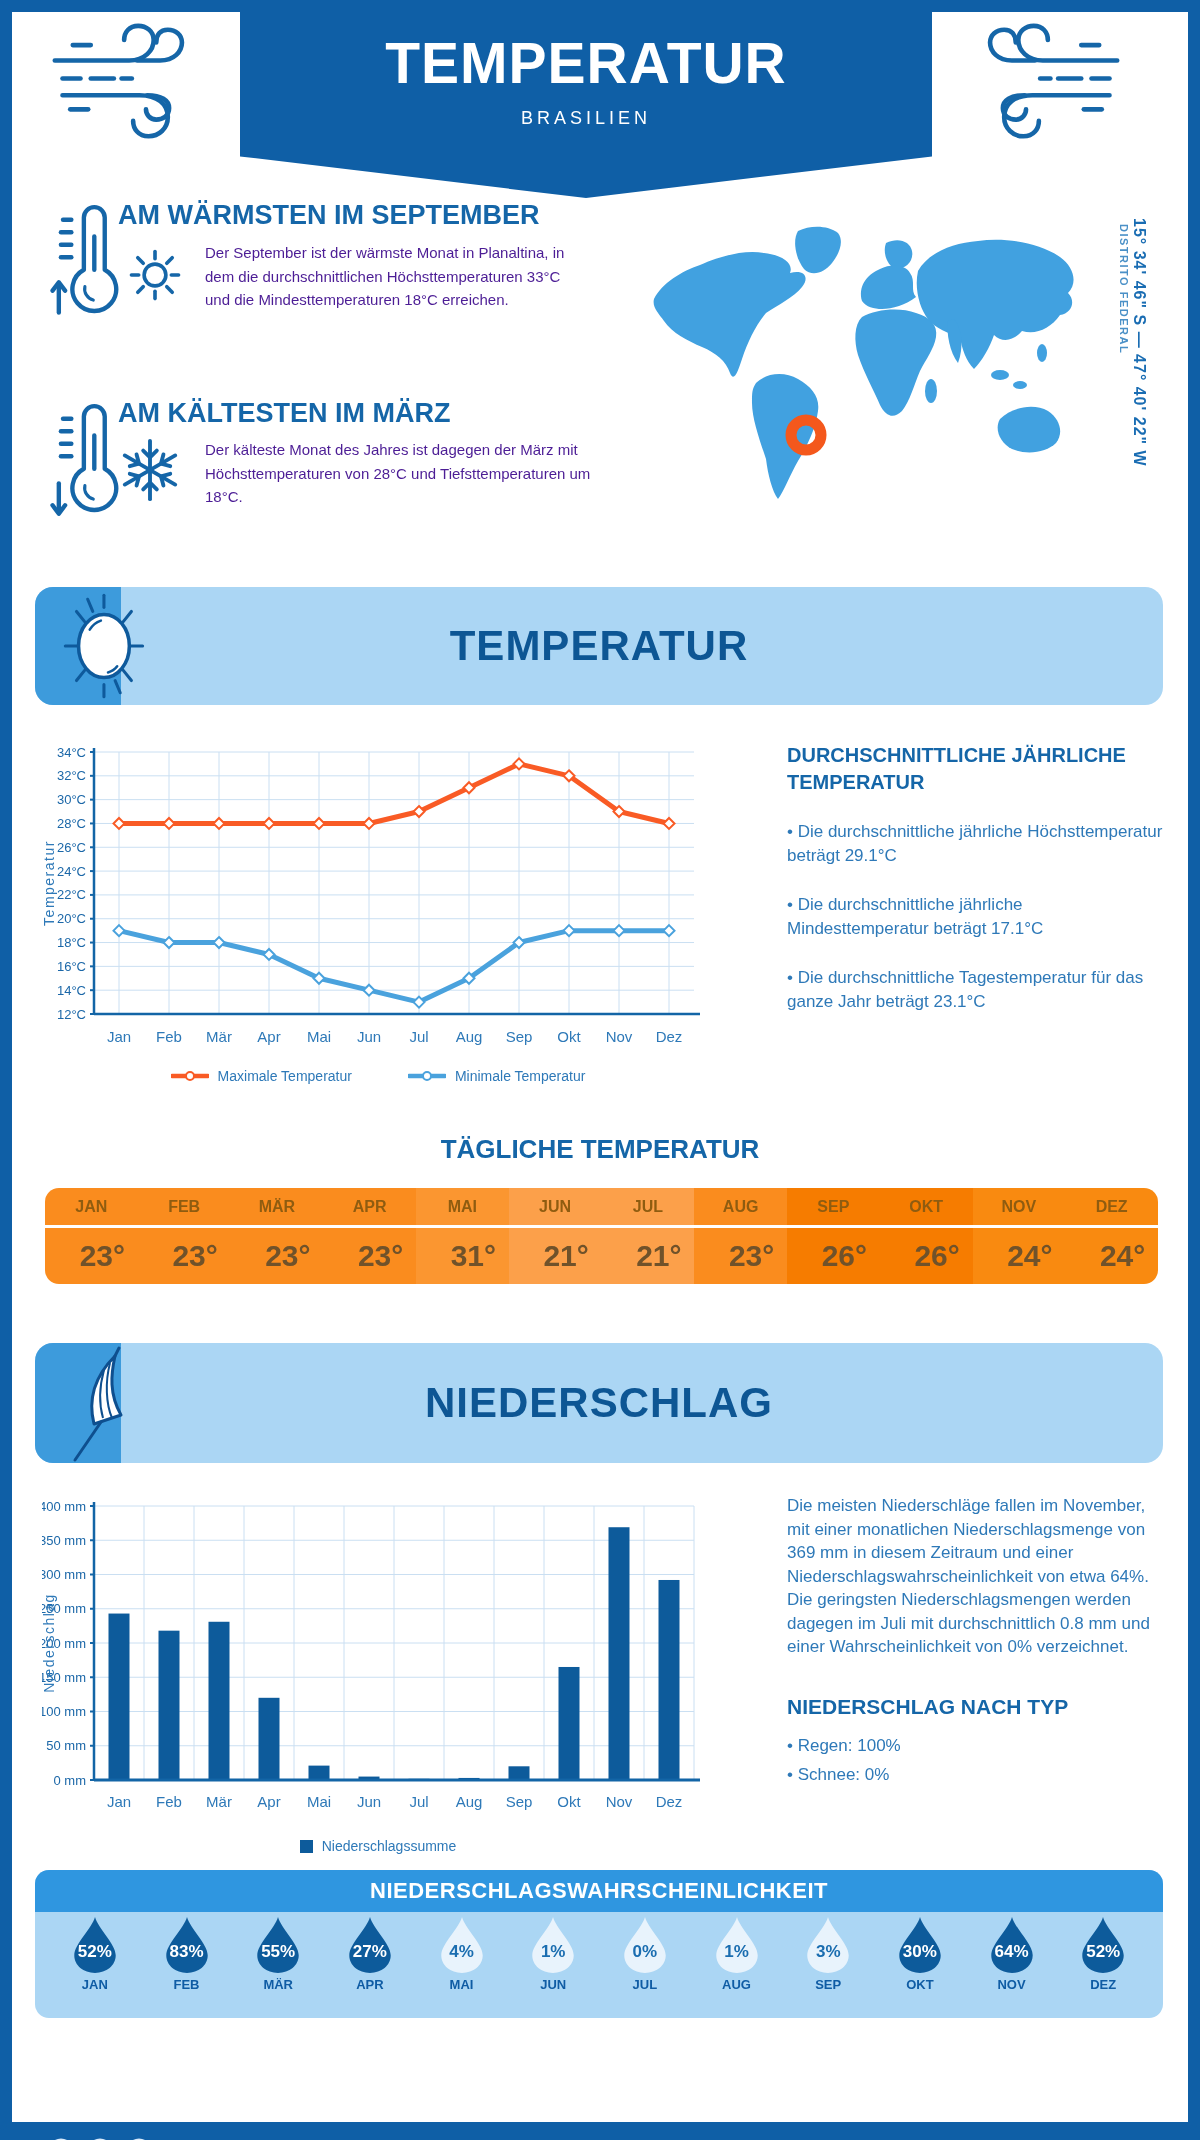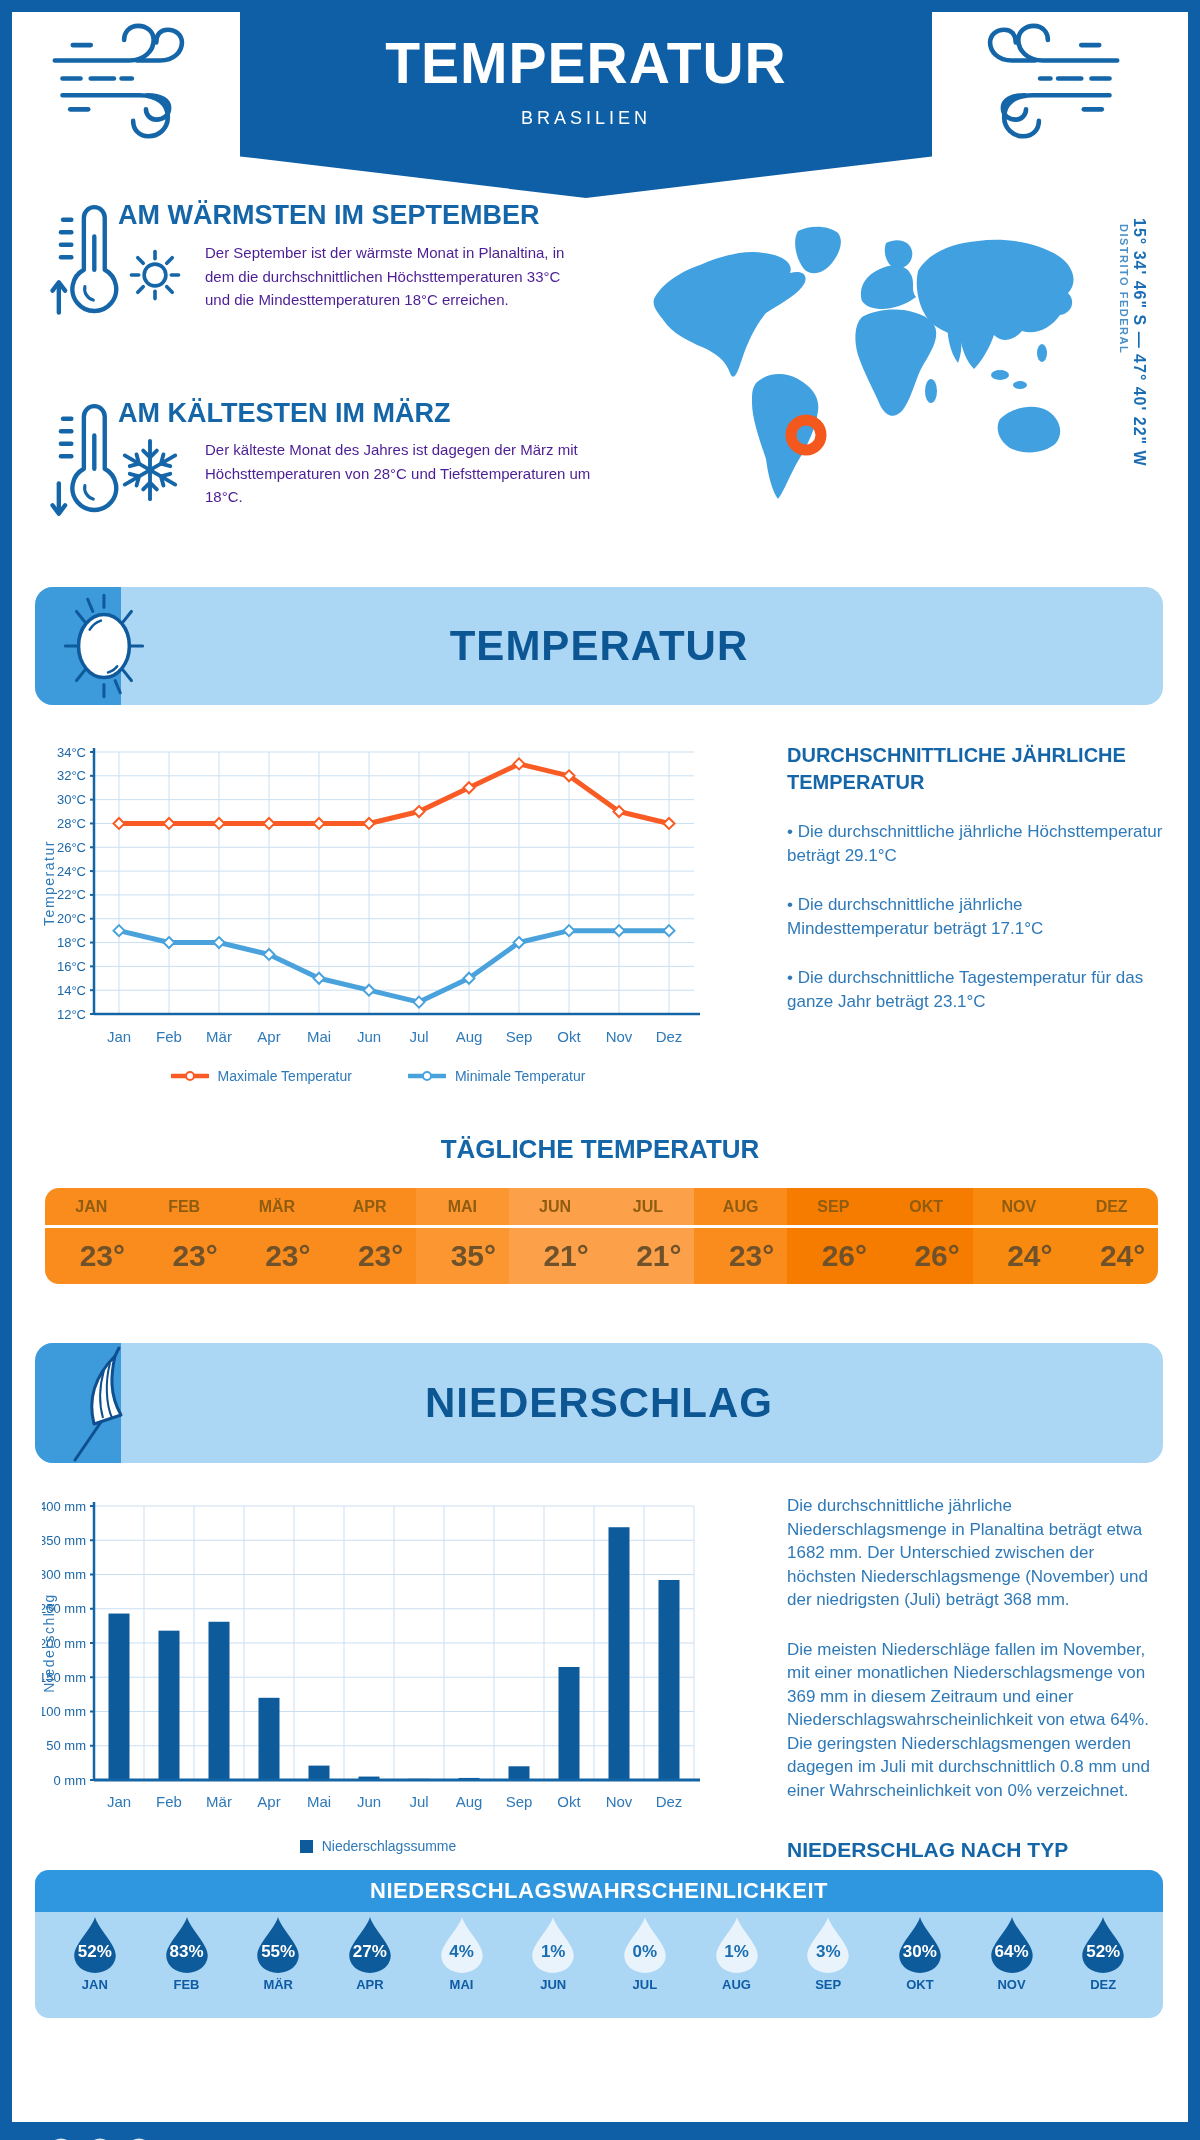--- a/index.html
+++ b/index.html
@@ -341,21 +341,21 @@
         <div class="tbl-cell" style="background: rgb(246, 124, 0);">OKT</div>
         <div class="tbl-cell" style="background: rgb(249, 138, 16);">NOV</div>
         <div class="tbl-cell" style="background: rgb(249, 138, 16);">DEZ</div>
       </div>
     <div class="tbl-div"></div>
     <div id="tblVals" class="tbl-row vals">
         <div class="tbl-cell" style="background: rgb(250, 140, 30);">23°</div>
         <div class="tbl-cell" style="background: rgb(250, 140, 30);">23°</div>
         <div class="tbl-cell" style="background: rgb(250, 140, 30);">23°</div>
         <div class="tbl-cell" style="background: rgb(250, 140, 30);">23°</div>
-        <div class="tbl-cell" style="background: rgb(251, 150, 48);">35°</div>
+        <div class="tbl-cell" style="background: rgb(251, 150, 48);">31°</div>
         <div class="tbl-cell" style="background: rgb(252, 160, 74);">21°</div>
         <div class="tbl-cell" style="background: rgb(252, 160, 74);">21°</div>
         <div class="tbl-cell" style="background: rgb(250, 140, 30);">23°</div>
         <div class="tbl-cell" style="background: rgb(246, 124, 0);">26°</div>
         <div class="tbl-cell" style="background: rgb(246, 124, 0);">26°</div>
         <div class="tbl-cell" style="background: rgb(249, 138, 16);">24°</div>
         <div class="tbl-cell" style="background: rgb(249, 138, 16);">24°</div>
       </div>
   </div>
 
@@ -441,21 +441,20 @@
       <text x="0" y="0" text-anchor="middle" font-size="14" fill="#2e79b8" letter-spacing="1.5" transform="translate(12 151) rotate(-90)">Niederschlag</text>
     </svg>
   <div id="precLegend" class="abs legend" style="left:42px;top:1838px;width:672px;">
       <span class="item">
         <span style="width: 13px; height: 13px; background: rgb(13, 91, 155); display: inline-block;"></span>
         <span>Niederschlagssumme</span>
       </span>
     </div>
 
   <div class="abs" style="left:787px;top:1494px;width:380px;">
-    <div class="aside-p">Die durchschnittliche jährliche Niederschlagsmenge in Planaltina beträgt etwa 1682 mm. Der Unterschied zwischen der höchsten Niederschlagsmenge (November) und der niedrigsten (Juli) beträgt 368 mm.</div>
     <div class="aside-p">Die meisten Niederschläge fallen im November, mit einer monatlichen Niederschlagsmenge von 369 mm in diesem Zeitraum und einer Niederschlagswahrscheinlichkeit von etwa 64%. Die geringsten Niederschlagsmengen werden dagegen im Juli mit durchschnittlich 0.8 mm und einer Wahrscheinlichkeit von 0% verzeichnet.</div>
     <div class="aside-h" style="margin:34px 0 14px;font-size:21px;">NIEDERSCHLAG NACH TYP</div>
     <div class="aside-p" style="margin-bottom:6px;">• Regen: 100%</div>
     <div class="aside-p">• Schnee: 0%</div>
   </div>
 
   <div class="abs panel" style="left:35px;top:1870px;width:1128px;height:148px;border-radius:14px;">
     <div class="prob-head">NIEDERSCHLAGSWAHRSCHEINLICHKEIT</div>
     <div id="drops" class="drops">
         <div class="drop-col">

